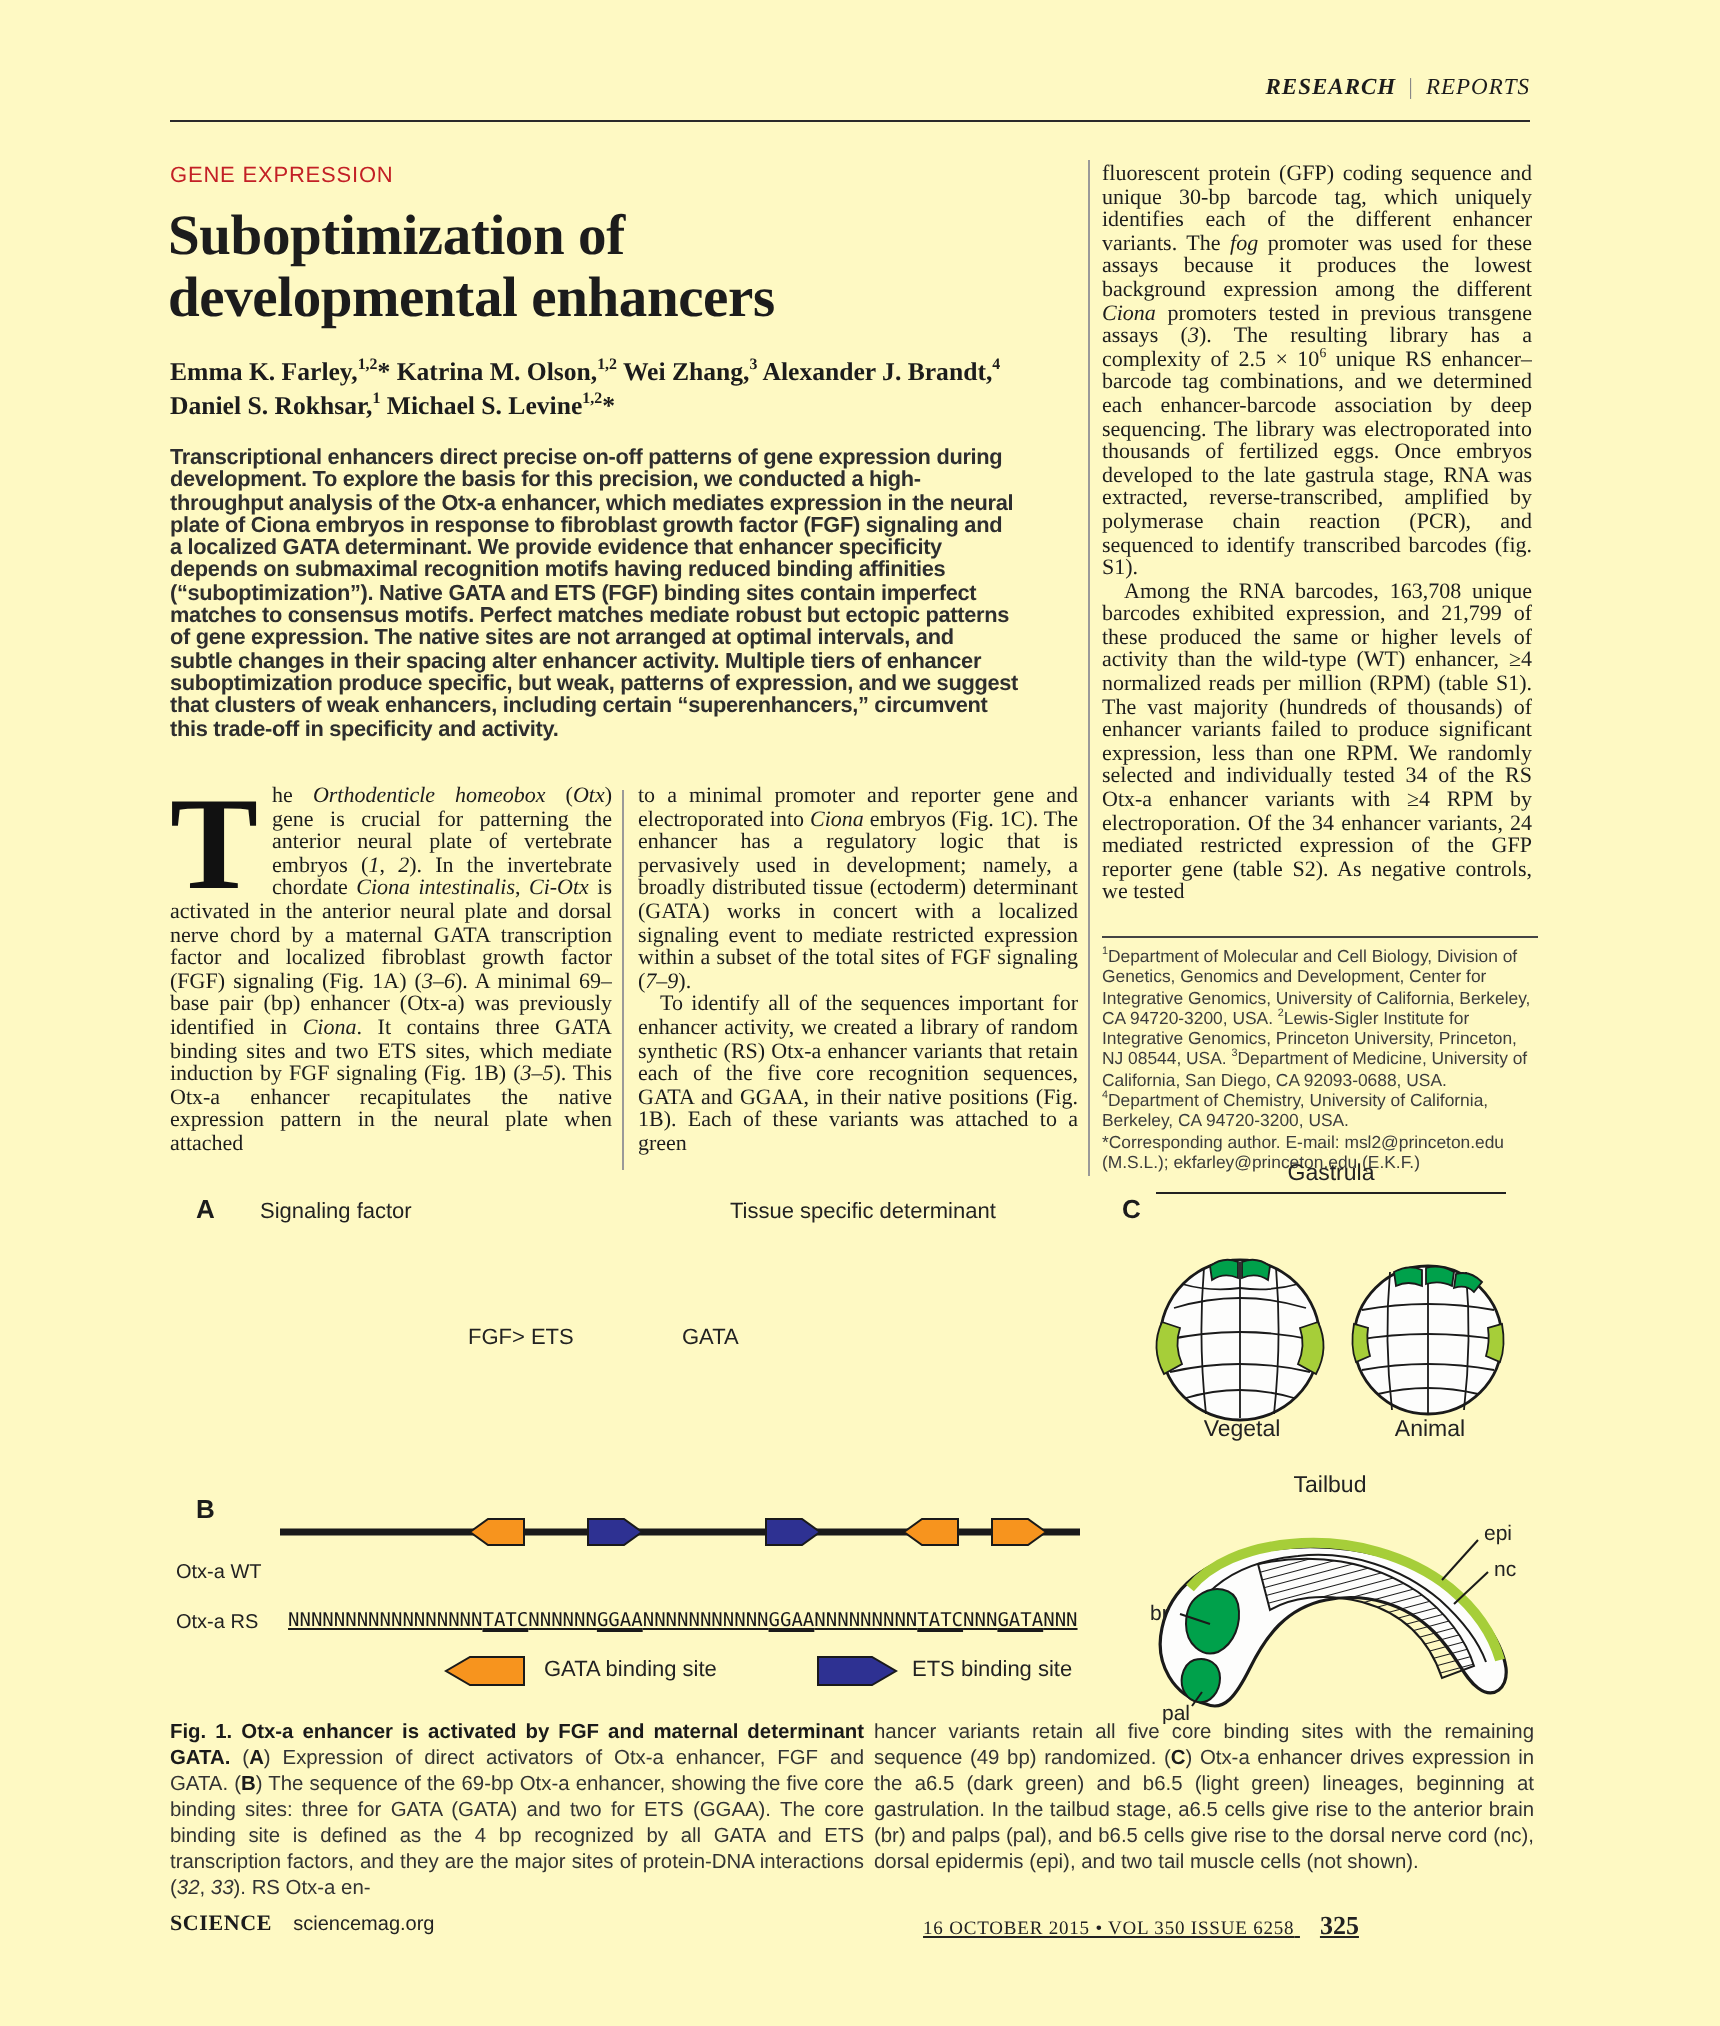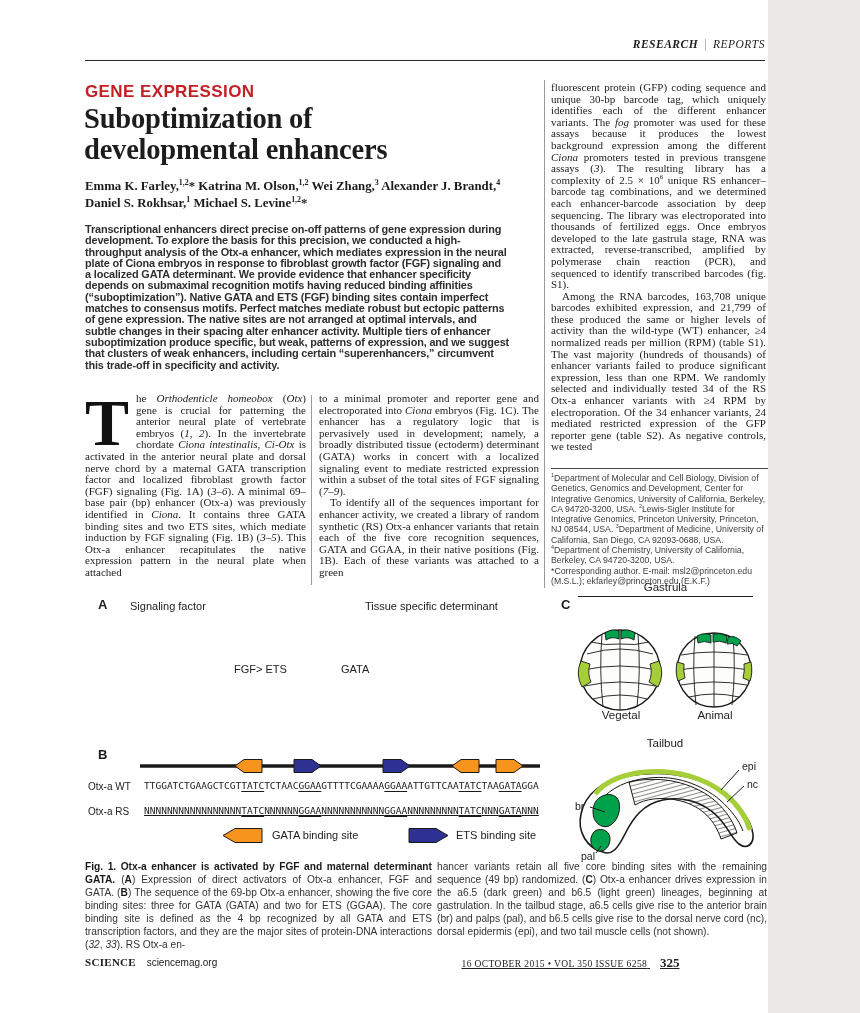--- a/index.html
+++ b/index.html
@@ -1,30 +1,30 @@
 <!DOCTYPE html>
 <html><head>
 <meta charset="utf-8">
 <style>
   html,body{margin:0;padding:0;}
   body{width:860px;height:1013px;background:#e9e8e6;}
-  .page{position:relative;width:768px;height:1013px;background:#ffffff;overflow:hidden;
+  .page{position:relative;width:860px;height:1013px;background:#fef9c3;overflow:hidden;
         font-family:"Liberation Serif","DejaVu Serif",serif;color:#1c1c1c;}
   .abs{position:absolute;}
   .sans{font-family:"Liberation Sans","DejaVu Sans",sans-serif;}
   .mono{font-family:"DejaVu Sans Mono",monospace;}
   sup{font-size:0.62em;vertical-align:super;line-height:0;}
   u{text-decoration:underline;text-underline-offset:1.5px;}
   
   .runhead{left:85px;top:38px;width:680px;text-align:right;font-size:11.5px;font-style:italic;letter-spacing:.5px;}
   .runhead .j{font-weight:bold;}
   .runhead .bar{font-style:normal;color:#888;padding:0 6px;font-weight:300;}
   .headrule{left:85px;top:60px;width:680px;border-top:1.2px solid #2a2a2a;height:0;}
   
-  .kicker{left:85px;top:82px;font-size:17px;font-weight:bold;letter-spacing:.4px;color:#c32026;}
+  .kicker{left:85px;top:82px;font-size:11px;font-weight:normal;letter-spacing:.4px;color:#c32026;}
   .title{left:84px;top:104px;width:360px;font-size:28.5px;line-height:1.08;font-weight:bold;letter-spacing:-.2px;}
   .authors{left:85px;top:178px;width:430px;font-size:12.8px;font-weight:bold;line-height:1.3;}
   .abstract{left:85px;top:224px;width:424px;height:164px;overflow:hidden;
             font-size:10.9px;line-height:11.3px;font-weight:bold;color:#2e2e2e;letter-spacing:-.15px;}
   
   .bodycol{font-size:11px;line-height:11.6px;text-align:justify;overflow:hidden;}
   .col1{left:85px;top:393px;width:221px;height:196px;}
   .col2{left:319px;top:393px;width:220px;height:196px;}
   .col3{left:551px;top:82px;width:215px;height:380px;}
   .bodycol p{margin:0;}
@@ -101,21 +101,20 @@
   <div class="abs plabel sans" style="left:98px;top:747px;">B</div>
   <svg class="abs" style="left:140px;top:757px;" width="400" height="18" viewBox="0 0 400 18">
     <line x1="0" y1="9" x2="400" y2="9" stroke="#1a1a1a" stroke-width="3.6"></line>
     <polygon points="122,2.5 104,2.5 95,9 104,15.5 122,15.5" fill="#f7941e" stroke="#1a1a1a" stroke-width="1"></polygon>
     <polygon points="154,2.5 172,2.5 181,9 172,15.5 154,15.5" fill="#2e3192" stroke="#1a1a1a" stroke-width="1"></polygon>
     <polygon points="243,2.5 261,2.5 270,9 261,15.5 243,15.5" fill="#2e3192" stroke="#1a1a1a" stroke-width="1"></polygon>
     <polygon points="339,2.5 321,2.5 312,9 321,15.5 339,15.5" fill="#f7941e" stroke="#1a1a1a" stroke-width="1"></polygon>
     <polygon points="356,2.5 374,2.5 383,9 374,15.5 356,15.5" fill="#f7941e" stroke="#1a1a1a" stroke-width="1"></polygon>
   </svg>
   <div class="abs seqlabel sans" style="left:88px;top:781px;">Otx-a WT</div>
-  <div class="abs seq mono" style="left:144px;top:780px;">TTGGATCTGAAGCTCGT<u>TATC</u>TCTAAC<u>GGAA</u>GTTTTCGAAAA<u>GGAA</u>ATTGTTCAA<u>TATC</u>TAA<u>GATA</u>GGA</div>
   <div class="abs seqlabel sans" style="left:88px;top:806px;">Otx-a RS</div>
   <div class="abs seq mono" style="left:144px;top:805px;text-decoration:underline;">NNNNNNNNNNNNNNNNN<u>TATC</u>NNNNNN<u>GGAA</u>NNNNNNNNNNN<u>GGAA</u>NNNNNNNNN<u>TATC</u>NNN<u>GATA</u>NNN</div>
 
   <svg class="abs" style="left:222px;top:827px;" width="42" height="17" viewBox="0 0 42 17">
     <polygon points="40,1.5 13,1.5 1,8.5 13,15.5 40,15.5" fill="#f7941e" stroke="#1a1a1a" stroke-width="1"></polygon>
   </svg>
   <div class="abs figtext sans" style="left:272px;top:829px;">GATA binding site</div>
   <svg class="abs" style="left:408px;top:827px;" width="42" height="17" viewBox="0 0 42 17">
     <polygon points="1,1.5 28,1.5 40,8.5 28,15.5 1,15.5" fill="#2e3192" stroke="#1a1a1a" stroke-width="1"></polygon>
   </svg>

